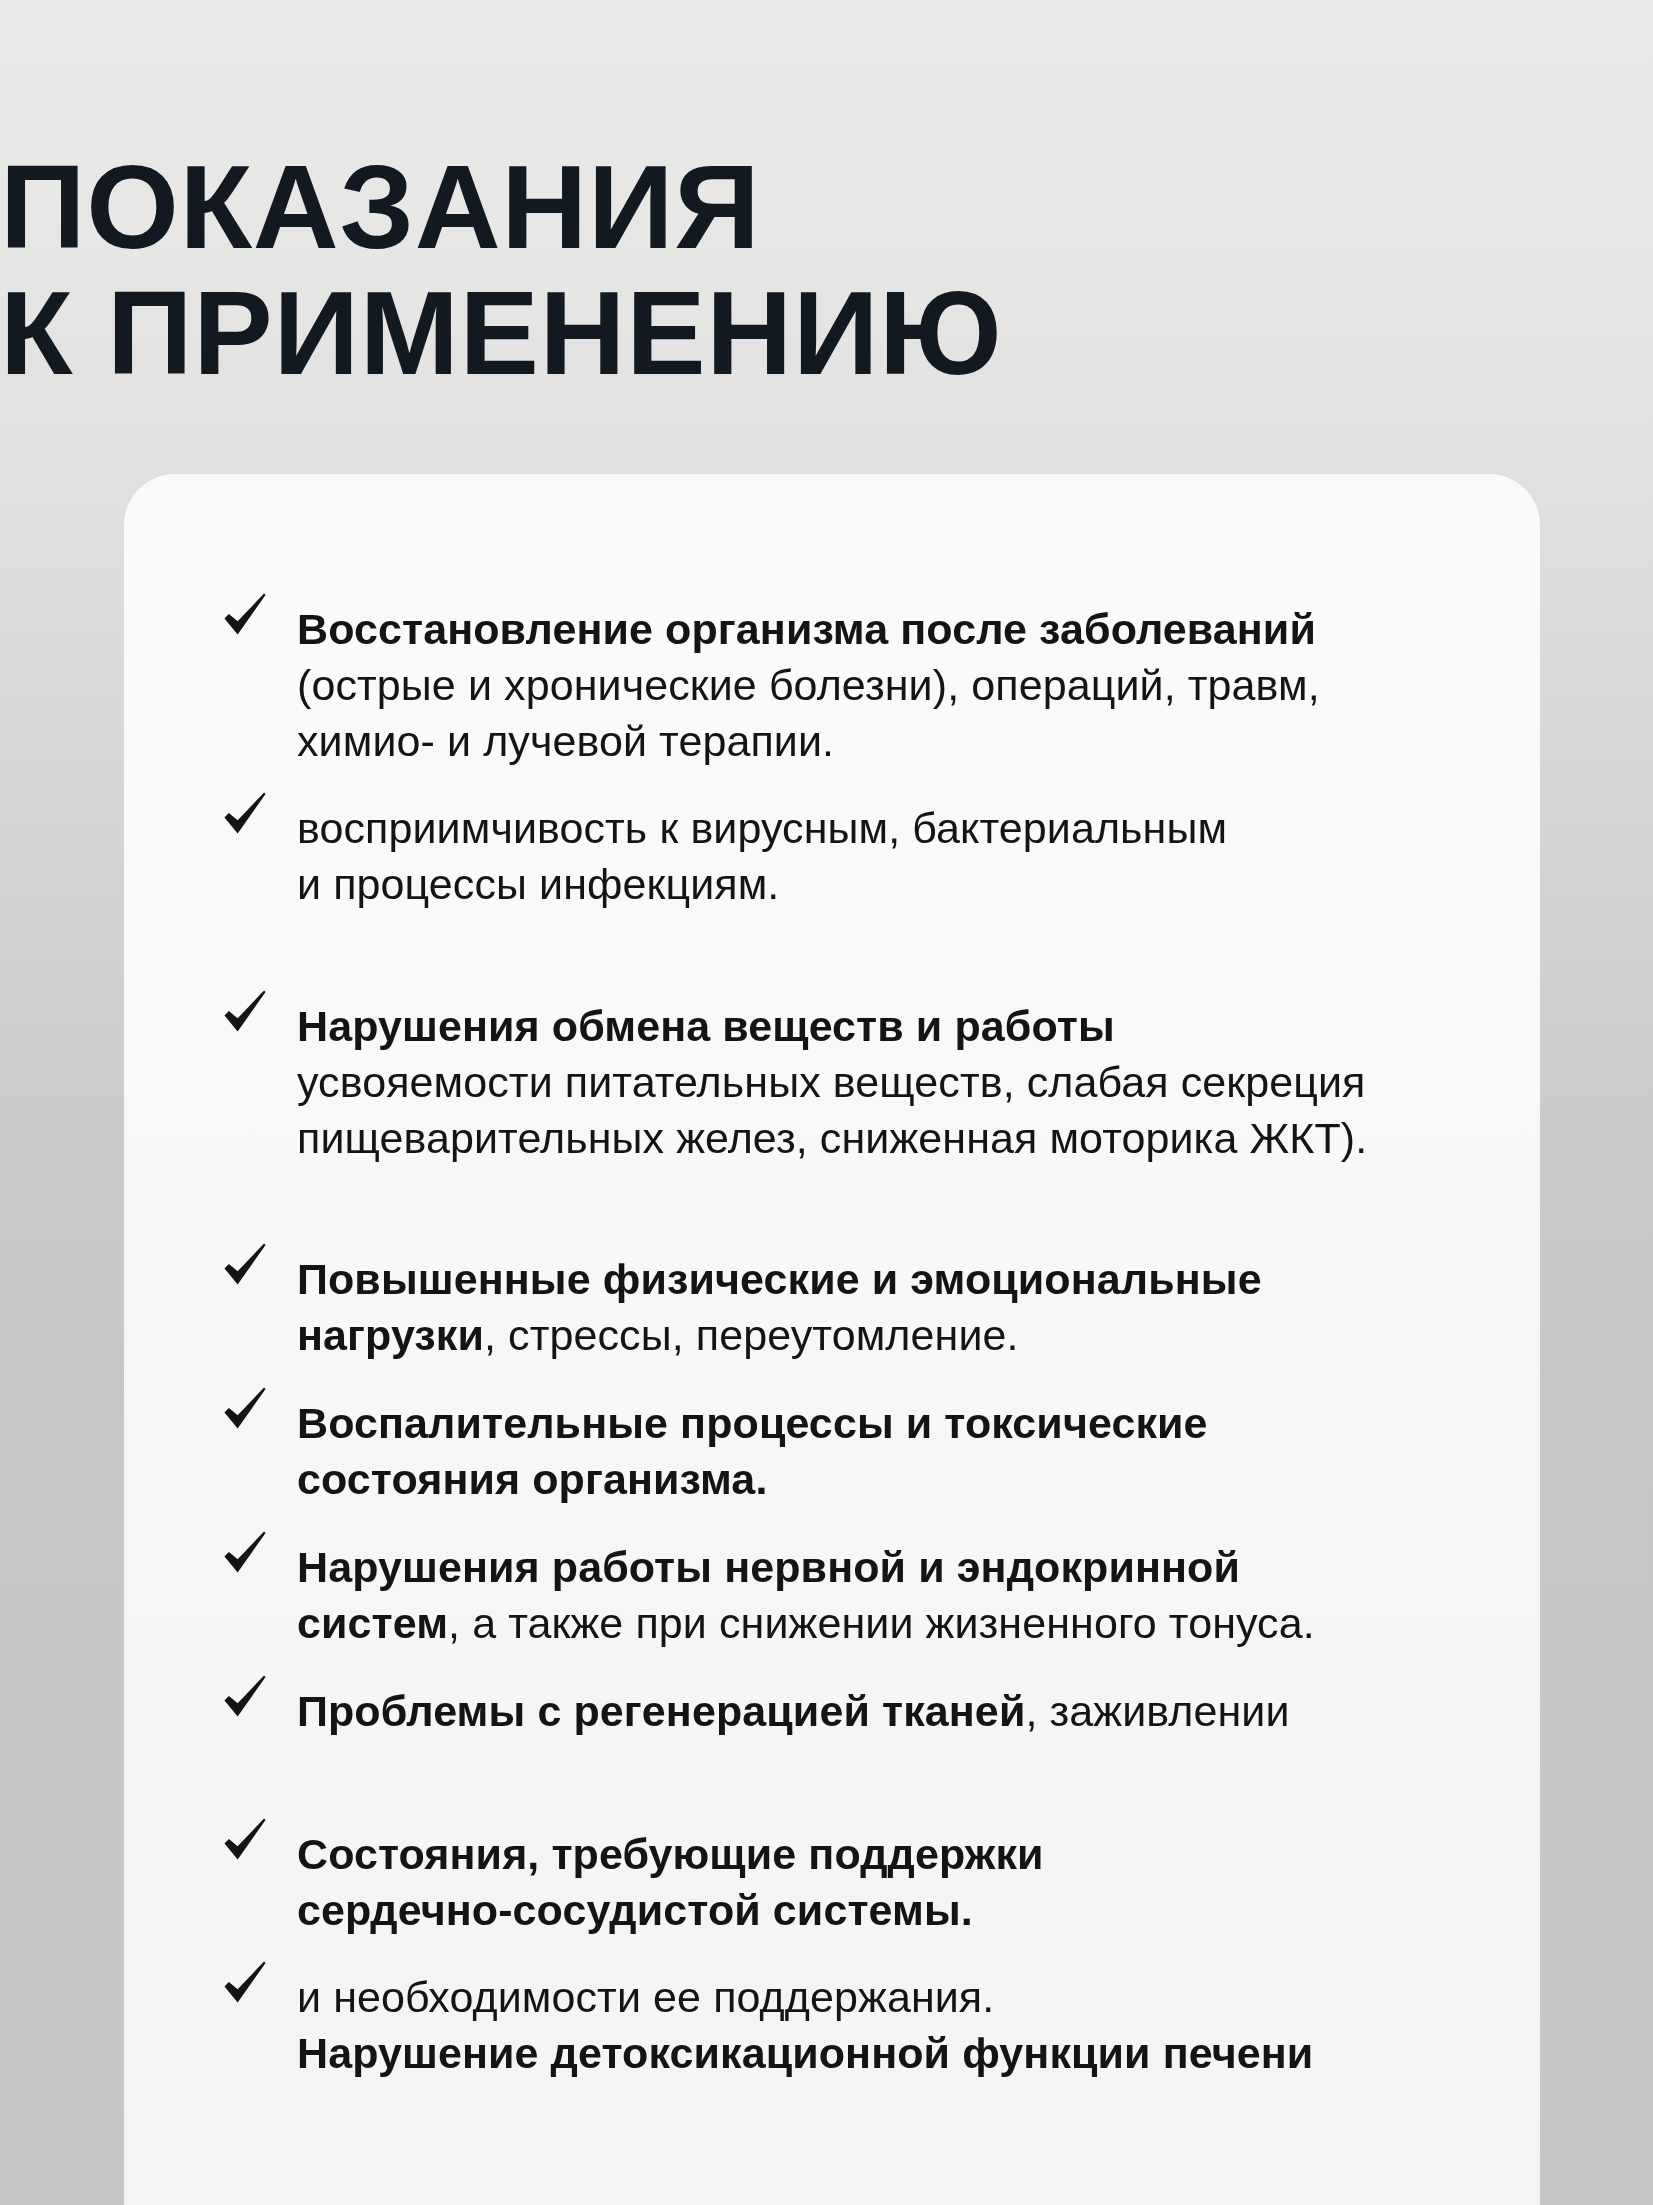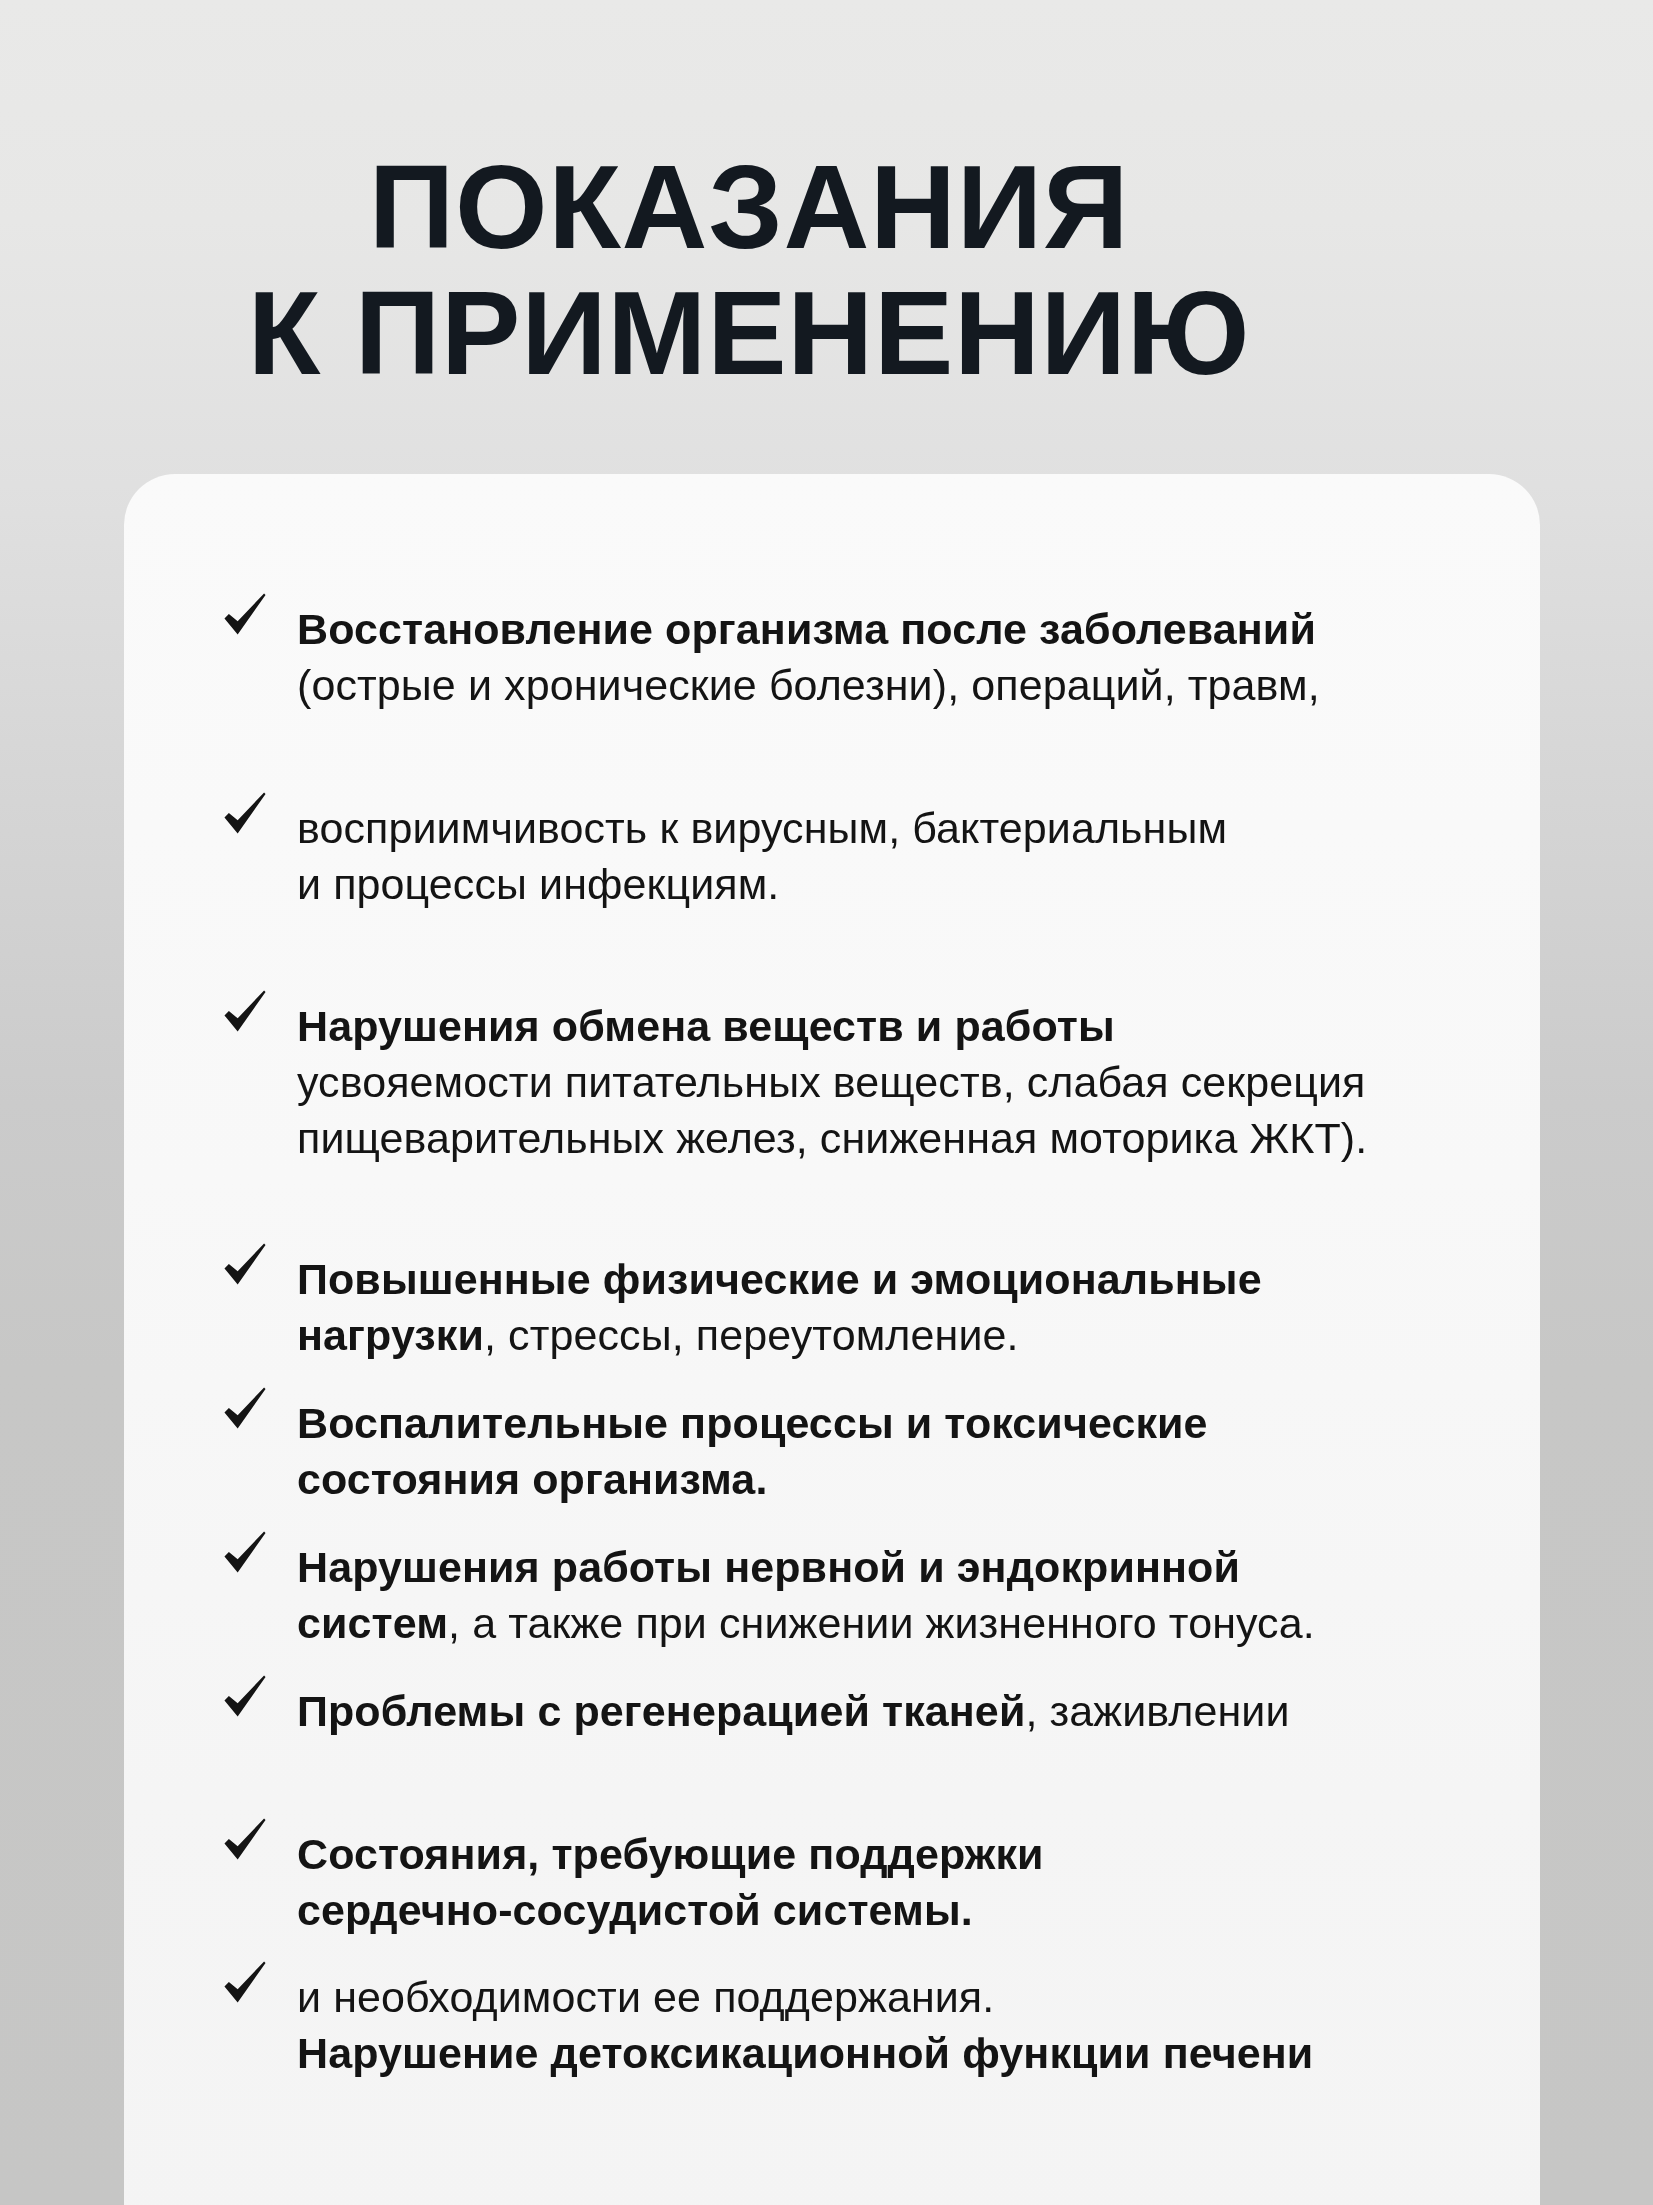--- a/index.html
+++ b/index.html
@@ -12,21 +12,21 @@
     position: relative;
     overflow: hidden;
     background: linear-gradient(180deg, #e9e9e8 0%, #e7e7e6 10%, #e0e0e0 22%, #d6d6d6 35%, #cbcbcb 50%, #c7c7c6 62%, #c6c6c5 100%);
     font-family: "Liberation Sans", sans-serif;
   }
   .title {
     position: absolute;
     left: 0;
     top: 144px;
     width: 1498px;
-    text-align: center;
+    text-align: left;
     color: #131920;
     font-family: "Liberation Sans", sans-serif;
     font-weight: 700;
     font-size: 119px;
     line-height: 126px;
     letter-spacing: 0.7px;
     margin: 0;
   }
   .title .line {
     display: block;
@@ -96,20 +96,21 @@
 
     <li class="item" style="top:115px">
       <span class="check">
         <svg viewBox="0 0 60 60">
             <path d="M2 36 L8 30 L20 40 L56 2 L58 4 L20 58 Z" fill="#141414"></path>
           </svg>
       </span>
       <div class="item-text">
         <span class="ln"><span class="b">Восстановление организма после заболеваний</span><span class="r"></span></span>
         <span class="ln"><span class="b"></span><span class="r">(острые и хронические болезни), операций, травм,</span></span>
+        <span class="ln"><span class="b"></span><span class="r">химио- и лучевой терапии.</span></span>
       </div>
     </li>
 
     <li class="item" style="top:314px">
       <span class="check">
         <svg viewBox="0 0 60 60">
             <path d="M2 36 L8 30 L20 40 L56 2 L58 4 L20 58 Z" fill="#141414"></path>
           </svg>
       </span>
       <div class="item-text">

